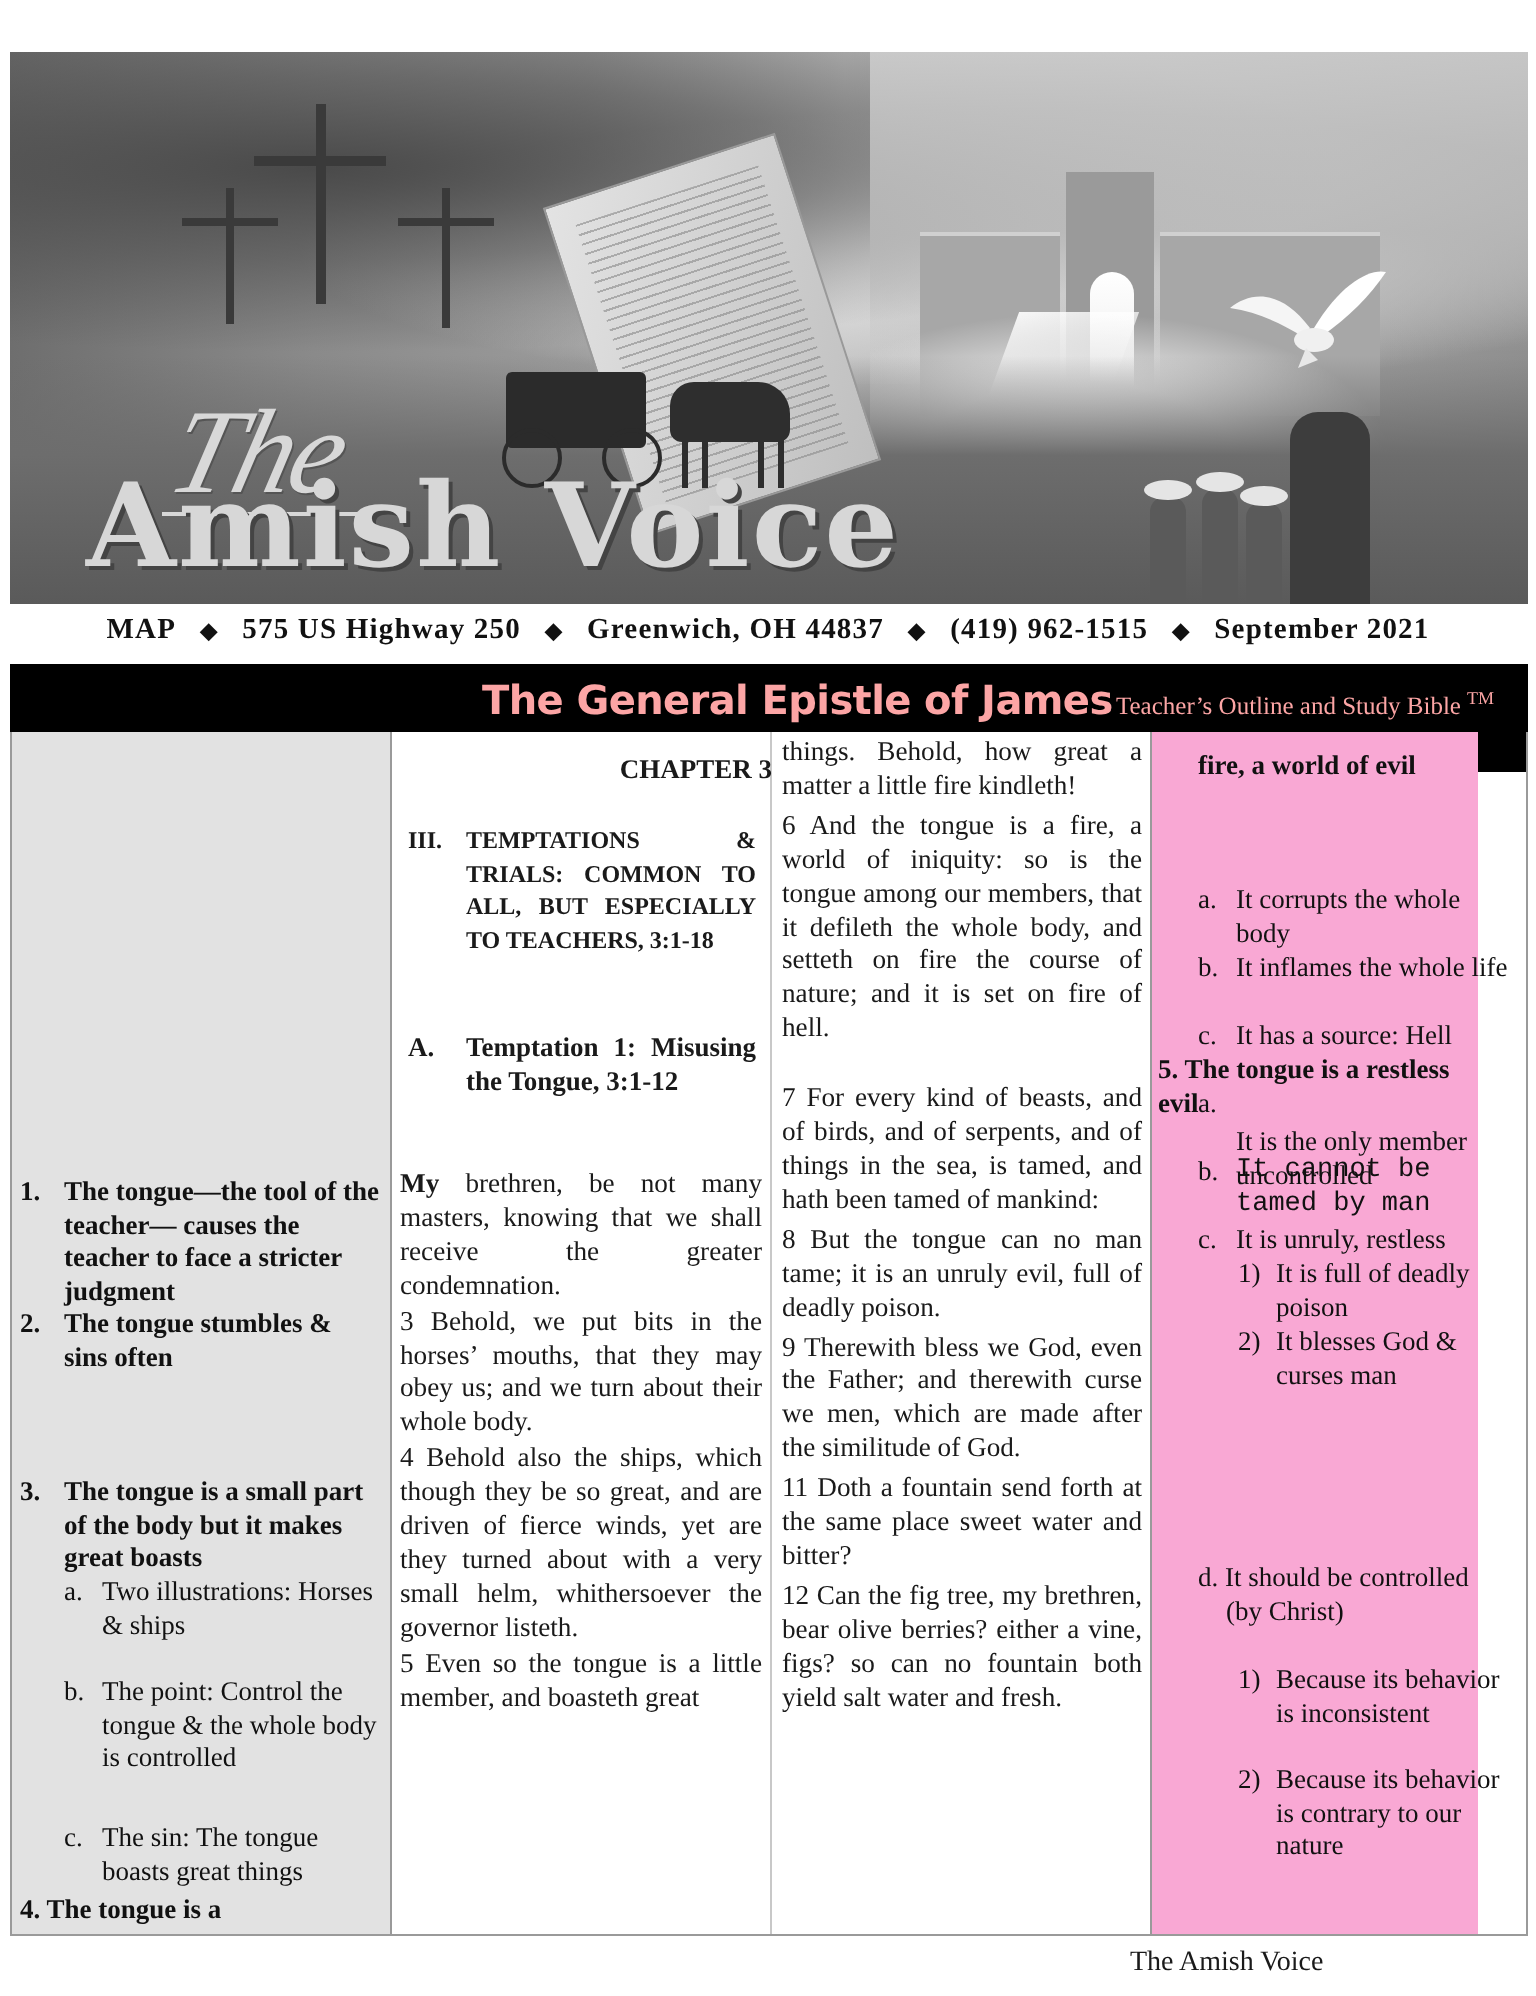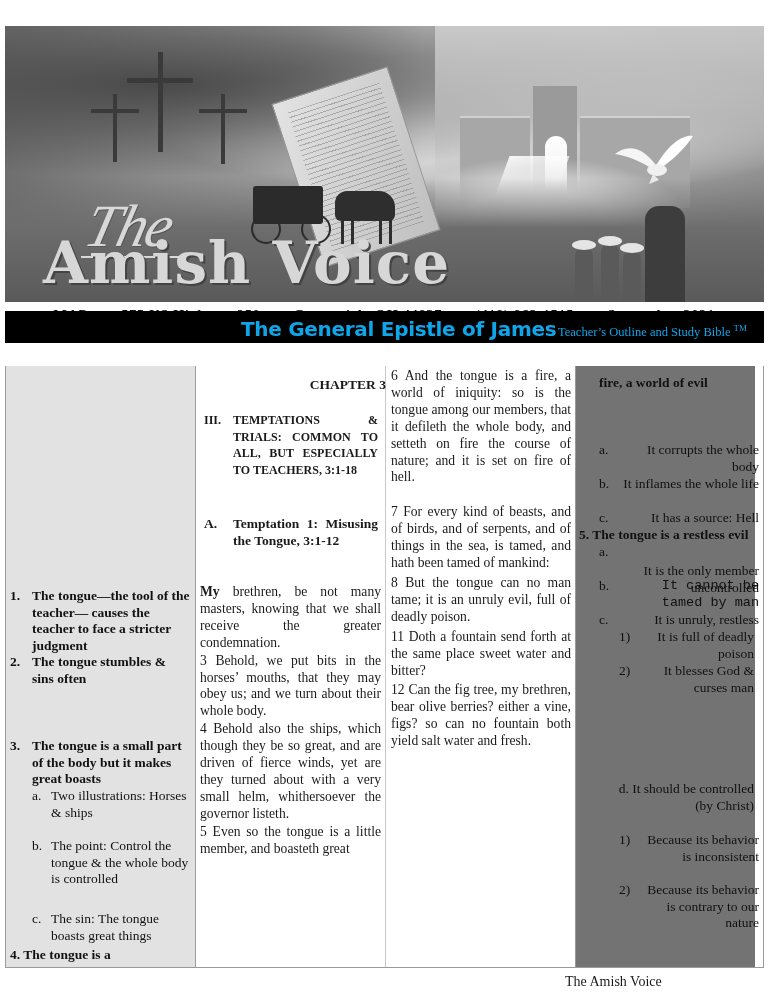--- a/index.html
+++ b/index.html
@@ -37,32 +37,32 @@
   .banner .the-script { position:absolute; left:82px; top:170px; font-family:"Liberation Serif", serif; font-style:italic; font-size:60px; color:#d8d8d8; transform:skewX(-14deg); letter-spacing:-2px; text-shadow:1px 1px 0 #555; line-height:1; }
   .banner .the-underline { position:absolute; left:76px; top:230px; width:108px; height:2px; background:#d8d8d8; }
   .banner .masthead { position:absolute; left:26px; top:208px; font-family:"DejaVu Serif", serif; font-weight:bold; font-size:58px; color:#d7d7d7; letter-spacing:1px; text-shadow:2px 2px 0 #444; line-height:1;margin-left:12px; }
 
   
   .infoline { position:absolute; left:0; top:305px; width:768px; height:20px; display:flex; justify-content:center; align-items:center; font-family:"Liberation Serif", serif; font-weight:bold; font-size:14.5px; letter-spacing:0.6px; color:#111; }
   .infoline .item { padding:0 2px; }
   .infoline .sep { padding:0 10px; font-size:11px; }
 
   
-  .titlebar { position:absolute; left:5px; top:311px; width:759px; height:32px; background:#000; color:#0ea5e9; }
+  .titlebar { position:absolute; left:5px; top:332px; width:759px; height:54px; background:#000; color:#fca5a5; }
   .titlebar .main-title { position:absolute; left:236px; top:6px; font-family:"DejaVu Sans", sans-serif; font-weight:bold; font-size:20px; letter-spacing:-0.3px; }
   .titlebar .subtitle { position:absolute; left:553px; top:12px; font-family:"Liberation Serif", serif; font-size:12.5px; }
   .titlebar .tm { font-size:9px; vertical-align:super; margin-left:3px; }
 
   
   .table { position:absolute; left:5px; top:366px; width:757px; height:601px; border:1px solid #9a9a9a; border-top:none; display:flex; }
   .col { position:relative; height:100%; box-sizing:border-box; }
   .col1 { width:190px; background:#e2e2e2; border-right:1px solid #9a9a9a; }
   .col2 { width:190px; background:#fff; border-right:1px solid #c8c8c8; }
   .col3 { width:190px; background:#fff; border-right:1px solid #9a9a9a; }
-  .col4 { width:179px; background:#737373;text-align:right; }
+  .col4 { width:163px; background:#f9a8d4; }
 
   .outline { font-family:"Liberation Serif", serif; font-size:13.5px; line-height:16.6px; color:#111; }
   .b { font-weight:bold; }
 
   .abs { position:absolute; }
   .num-item { position:absolute; left:4px; width:180px; }
   .num-item .n { position:absolute; left:0; top:0; }
   .num-item .t { display:block; padding-left:22px; }
   .sub-item { position:absolute; }
   .sub-item .n { position:absolute; left:0; top:0; }
@@ -196,23 +196,25 @@
     <div class="col2-text scripture">
       <p class="verse"><b>My</b><span> brethren, be not many masters, knowing that we shall receive the greater condemnation.</span></p>
       <p class="verse">3 Behold, we put bits in the horses’ mouths, that they may obey us; and we turn about their whole body.</p>
       <p class="verse">4 Behold also the ships, which though they be so great, and are driven of fierce winds, yet are they turned about with a very small helm, whithersoever the governor listeth.</p>
       <p class="verse">5 Even so the tongue is a little member, and boasteth great</p>
     </div>
   </div>
 
   <div class="col col3">
     <div class="col3-text scripture">
+      <p class="verse" style="margin-bottom:3px;">things. Behold, how great a matter a little fire kindleth!</p>
       <p class="verse" style="margin-bottom:18px;">6 And the tongue is a fire, a world of iniquity: so is the tongue among our members, that it defileth the whole body, and setteth on fire the course of nature; and it is set on fire of hell.</p>
       <p class="verse" style="margin-bottom:3px;">7 For every kind of beasts, and of birds, and of serpents, and of things in the sea, is tamed, and hath been tamed of mankind:</p>
       <p class="verse" style="margin-bottom:3px;">8 But the tongue can no man tame; it is an unruly evil, full of deadly poison.</p>
+      <p class="verse" style="margin-bottom:3px;">9 Therewith bless we God, even the Father; and therewith curse we men, which are made after the similitude of God.</p>
       <p class="verse" style="margin-bottom:3px;">11 Doth a fountain send forth at the same place sweet water and bitter?</p>
       <p class="verse">12 Can the fig tree, my brethren, bear olive berries? either a vine, figs? so can no fountain both yield salt water and fresh.</p>
     </div>
   </div>
 
   <div class="col col4 outline">
     <div class="abs b" style="left:23px;top:9px;">fire, a world of evil</div>
 
     <div class="sub-item" style="left:23px;top:76px;width:160px;">
       <span class="n">a.</span>

